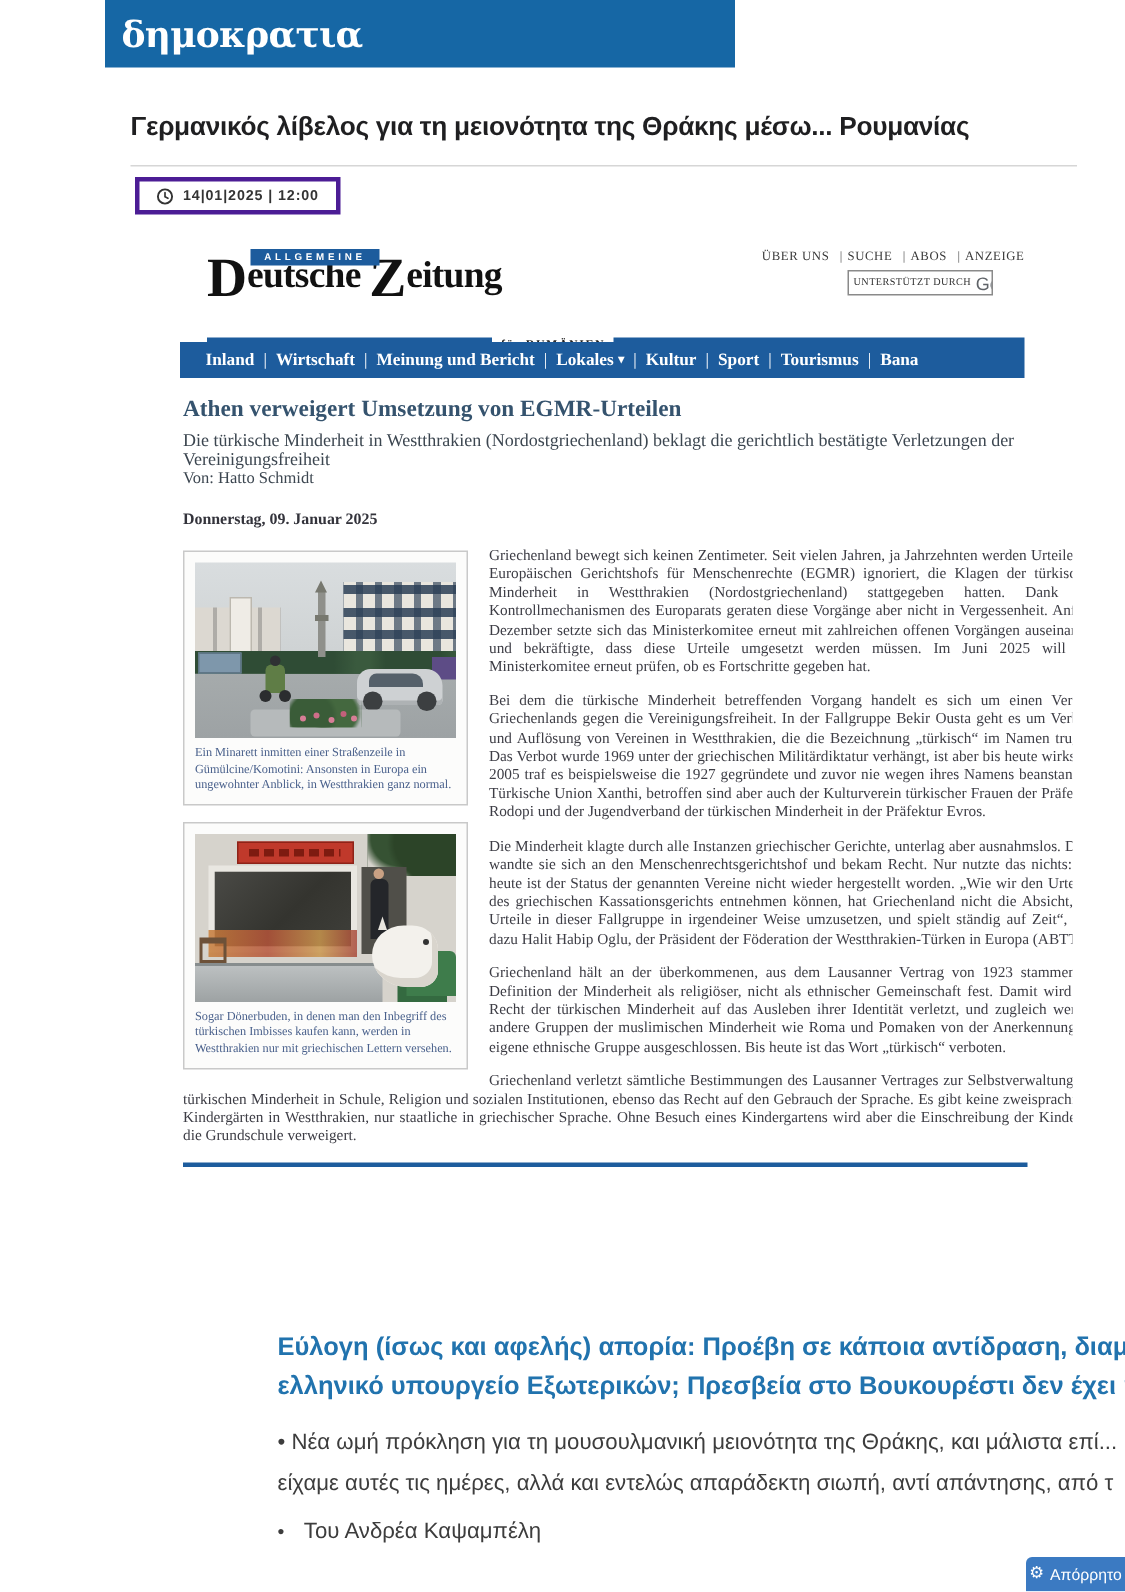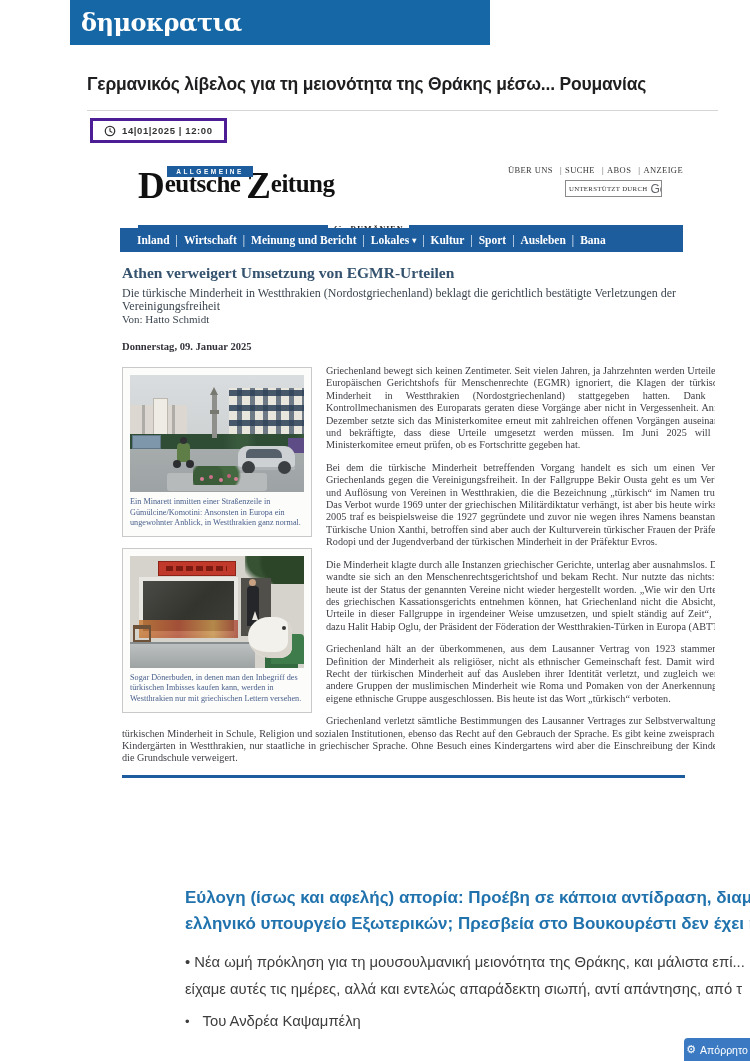--- a/index.html
+++ b/index.html
@@ -183,21 +183,21 @@
       <div class="adz-logo">
         <span class="allg">ALLGEMEINE</span><span class="cap">D</span><span class="rest">eutsche</span><span class="rest">&nbsp;</span><span class="cap">Z</span><span class="rest">eitung</span>
       </div>
       <div class="adz-subrule">
         <span class="ln1"></span>
         <span class="sub">für RUMÄNIEN</span>
         <span class="ln2"></span>
       </div>
 
       <div class="adz-nav">
-        <span>Inland</span><span class="sep">|</span><span>Wirtschaft</span><span class="sep">|</span><span>Meinung und Bericht</span><span class="sep">|</span><span>Lokales</span><span class="caret">▾</span><span class="sep">|</span><span>Kultur</span><span class="sep">|</span><span>Sport</span><span class="sep">|</span><span>Ausleben</span><span class="sep">|</span><span>Bana</span>
+        <span>Inland</span><span class="sep">|</span><span>Wirtschaft</span><span class="sep">|</span><span>Meinung und Bericht</span><span class="sep">|</span><span>Lokales</span><span class="caret">▾</span><span class="sep">|</span><span>Kultur</span><span class="sep">|</span><span>Sport</span><span class="sep">|</span><span>Tourismus</span><span class="sep">|</span><span>Bana</span>
       </div>
 
       <div class="adz-article">
         <div class="adz-h1">Athen verweigert Umsetzung von EGMR-Urteilen</div>
         <div class="adz-sub">Die türkische Minderheit in Westthrakien (Nordostgriechenland) beklagt die gerichtlich bestätigte Verletzungen der Vereinigungsfreiheit</div>
         <div class="adz-byline">Von: Hatto Schmidt</div>
         <div class="adz-date">Donnerstag, 09. Januar 2025</div>
 
         <div class="adz-body">
 

